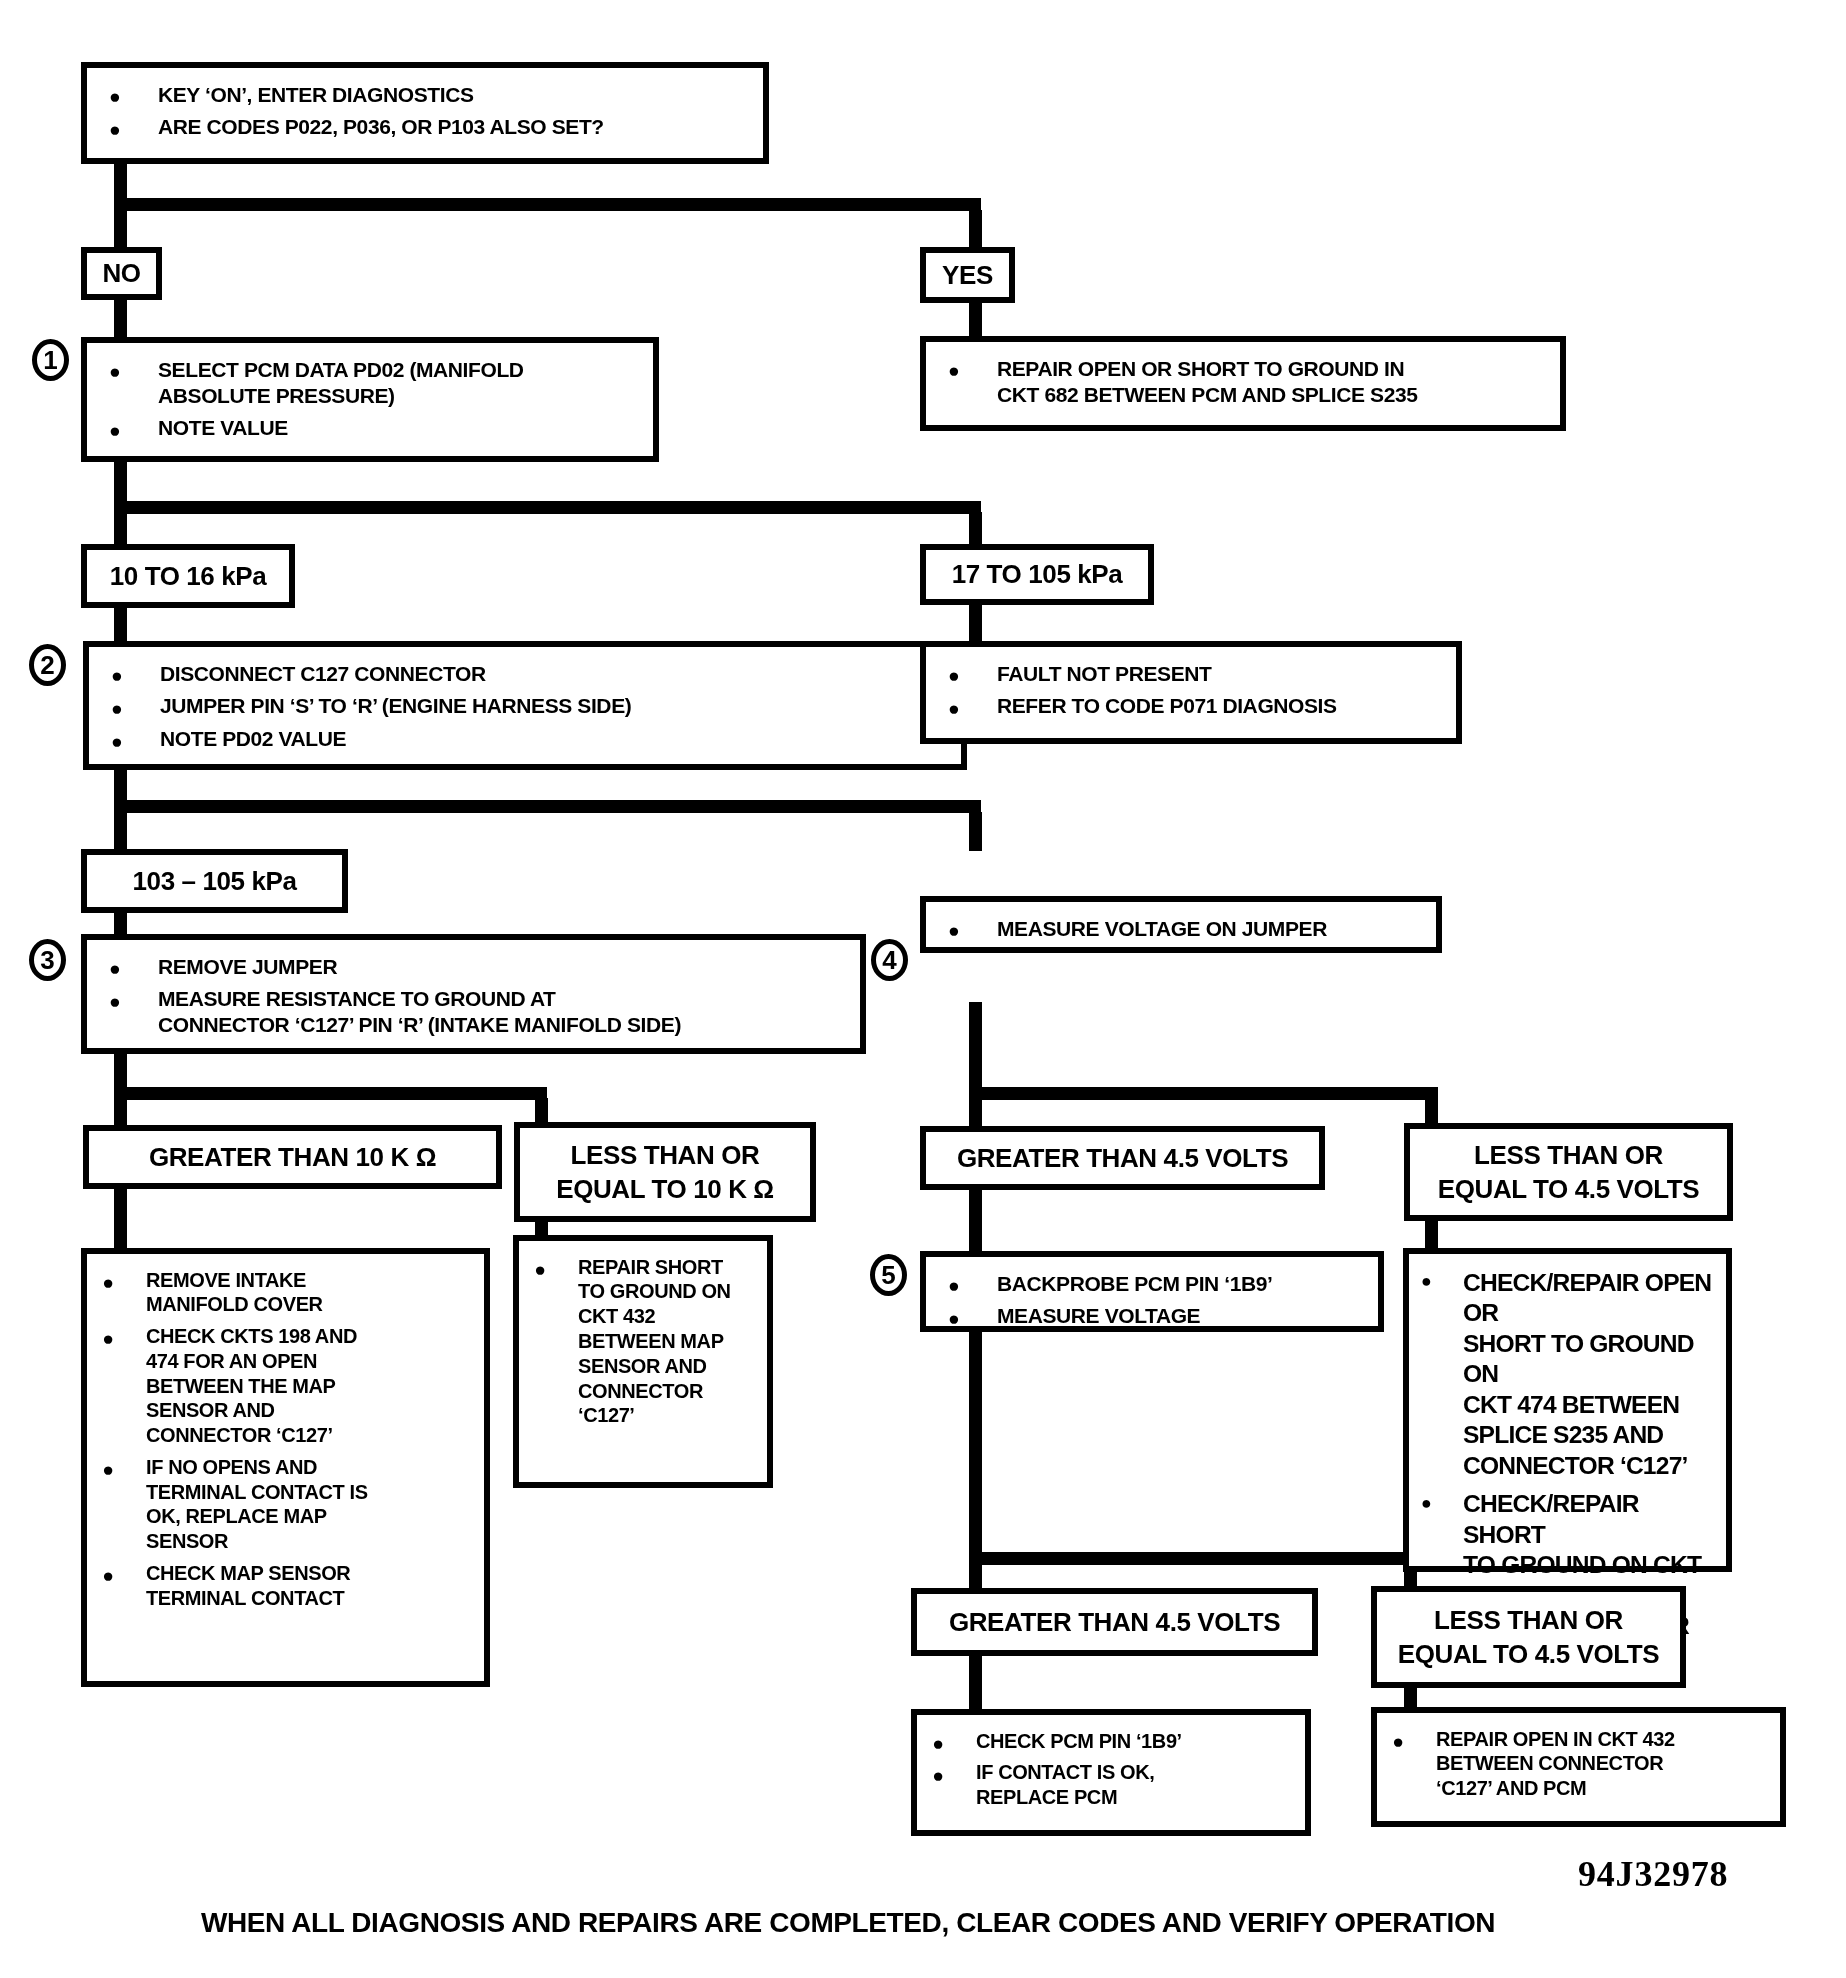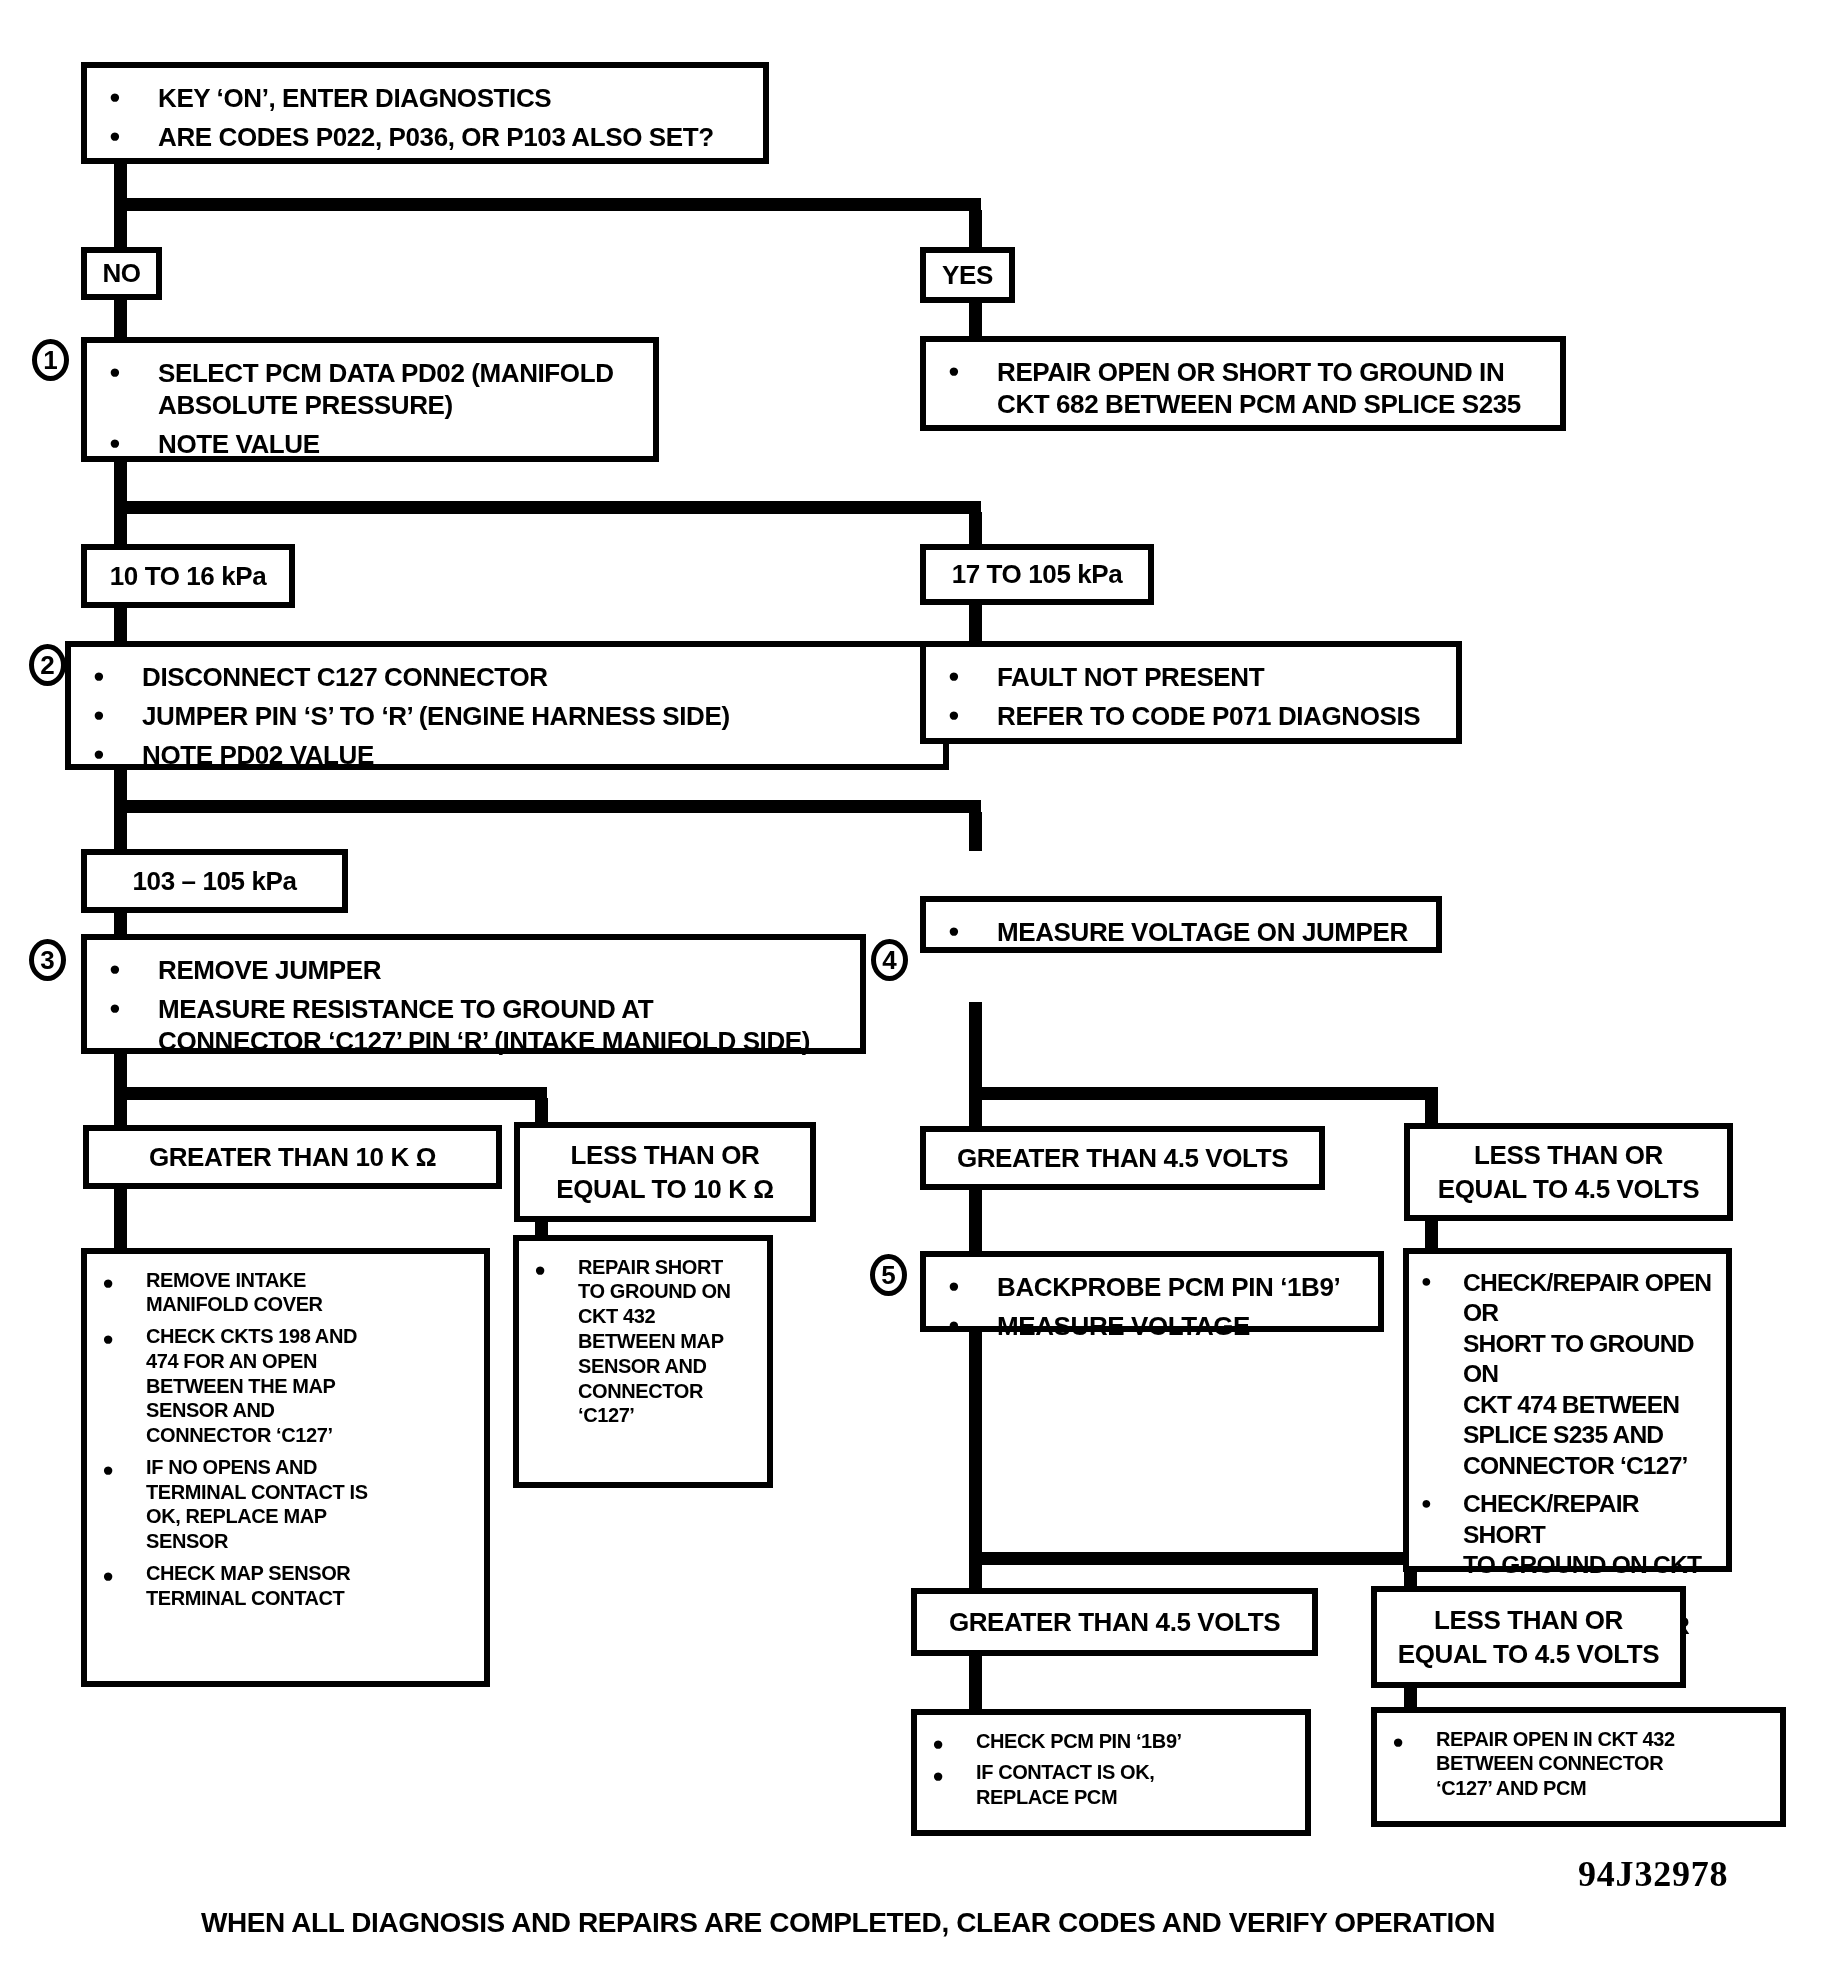--- a/index.html
+++ b/index.html
@@ -4,21 +4,21 @@
 <style>
   html,body{margin:0;padding:0;background:#fff}
   .canvas{
     position:relative;width:1847px;height:1978px;background:#ffffff;
     font-family:"Liberation Sans",sans-serif;color:#000;font-weight:bold;overflow:hidden;
   }
   .line{position:absolute;background:#000}
   .box{position:absolute;background:#fff;border:6px solid #000;box-sizing:border-box}
   .bullets{list-style:none;margin:0;padding:13.6px 10.2px 8.5px 0}
   .bullets li{
-    position:relative;padding-left:71px;font-size:26px;line-height:1.24;
+    position:relative;padding-left:71px;font-size:21px;line-height:1.24;
     letter-spacing:-0.4px;white-space:pre-line;margin-bottom:6.8px;
   }
   .bullets li::before{content:"●";position:absolute;left:22px;top:2.5px;font-size:19.5px}
   .tight .bullets li{padding-left:59px;font-size:20px}
   .tight .bullets li::before{left:15.3px}
   .xtight .bullets{padding-right:5.1px}
   .xtight .bullets li{padding-left:54px;font-size:24.6px;letter-spacing:-0.8px;margin-bottom:8.5px}
   .xtight .bullets li::before{left:12px;font-size:18px}
   .decision{display:flex;align-items:center;justify-content:center;text-align:center}
   .decision .dlabel{font-size:26px;letter-spacing:-0.4px;white-space:pre-line;line-height:1.32}
@@ -118,21 +118,21 @@
   </div>
 
   <div class="box decision" style="left:81px;top:544px;width:214px;height:64px">
     <span class="dlabel">10 TO 16 kPa</span>
   </div>
 
   <div class="box decision" style="left:920px;top:544px;width:234px;height:61px">
     <span class="dlabel">17 TO 105 kPa</span>
   </div>
 
-  <div class="box" style="left:65px;top:641px;width:884px;height:129px">
+  <div class="box" style="left:83px;top:641px;width:884px;height:129px">
     <ul class="bullets">
       <li><span>DISCONNECT C127 CONNECTOR</span></li>
       <li><span>JUMPER PIN  ‘S’ TO ‘R’ (ENGINE HARNESS SIDE)</span></li>
       <li><span>NOTE PD02 VALUE</span></li>
     </ul>
   </div>
 
   <div class="box" style="left:920px;top:641px;width:542px;height:103px">
     <ul class="bullets">
       <li><span>FAULT NOT PRESENT</span></li>

